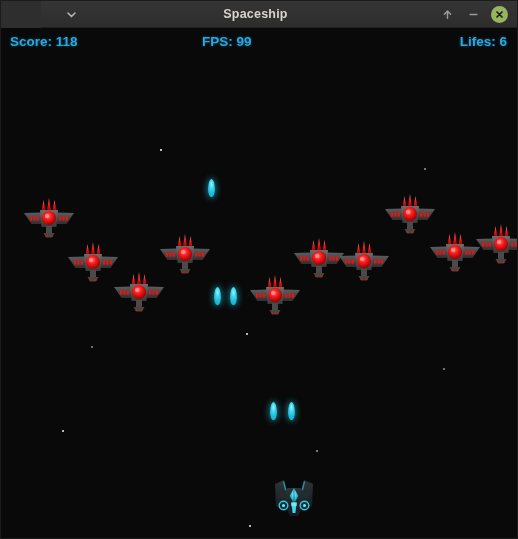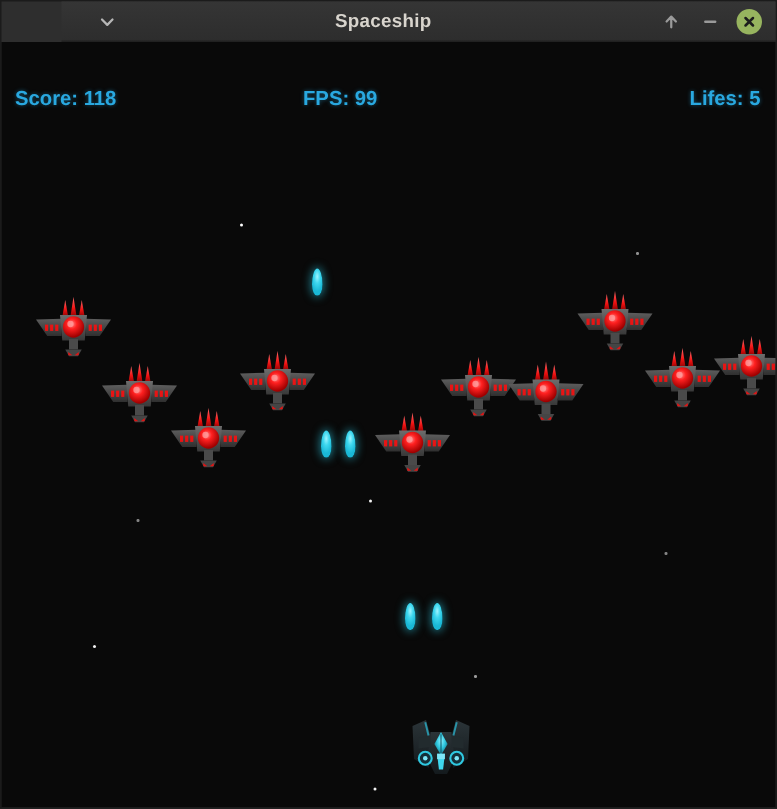--- a/index.html
+++ b/index.html
@@ -91,21 +91,20 @@
 
   
   .hud {
     position: absolute;
     top: 0;
     left: 0;
     right: 0;
     height: 28px;
     z-index: 40;
     pointer-events: none;
-    margin-top: 24px;
   }
   .hud span {
     position: absolute;
     top: 6px;
     color: #29a8e0;
     font-size: 13.5px;
     font-weight: bold;
     white-space: nowrap;
     text-shadow: 0 0 3px rgba(41,168,224,.45);
   }
@@ -198,21 +197,21 @@
         </span>
       </div>
     </div>
   </div>
 
   <div class="game" id="game-area" style="background: rgb(9, 9, 9);">
 
     <div class="hud">
       <span class="hud-score">Score: 118</span>
       <span class="hud-fps">FPS: 99</span>
-      <span class="hud-lifes">Lifes: 5</span>
+      <span class="hud-lifes">Lifes: 6</span>
     </div>
 
     <div id="sprite-layer">
         <div class="star" style="left: 158.7px; top: 120.7px; width: 2.6px; height: 2.6px; opacity: 1;"></div>
         <div class="star" style="left: 423.2px; top: 140.2px; width: 1.6px; height: 1.6px; opacity: 0.55;"></div>
         <div class="star" style="left: 244.8px; top: 304.8px; width: 2.4px; height: 2.4px; opacity: 0.95;"></div>
         <div class="star" style="left: 90.2px; top: 318.2px; width: 1.6px; height: 1.6px; opacity: 0.5;"></div>
         <div class="star" style="left: 442.2px; top: 340.2px; width: 1.6px; height: 1.6px; opacity: 0.5;"></div>
         <div class="star" style="left: 60.8px; top: 401.8px; width: 2.4px; height: 2.4px; opacity: 0.95;"></div>
         <div class="star" style="left: 315.1px; top: 422.1px; width: 1.8px; height: 1.8px; opacity: 0.6;"></div>

